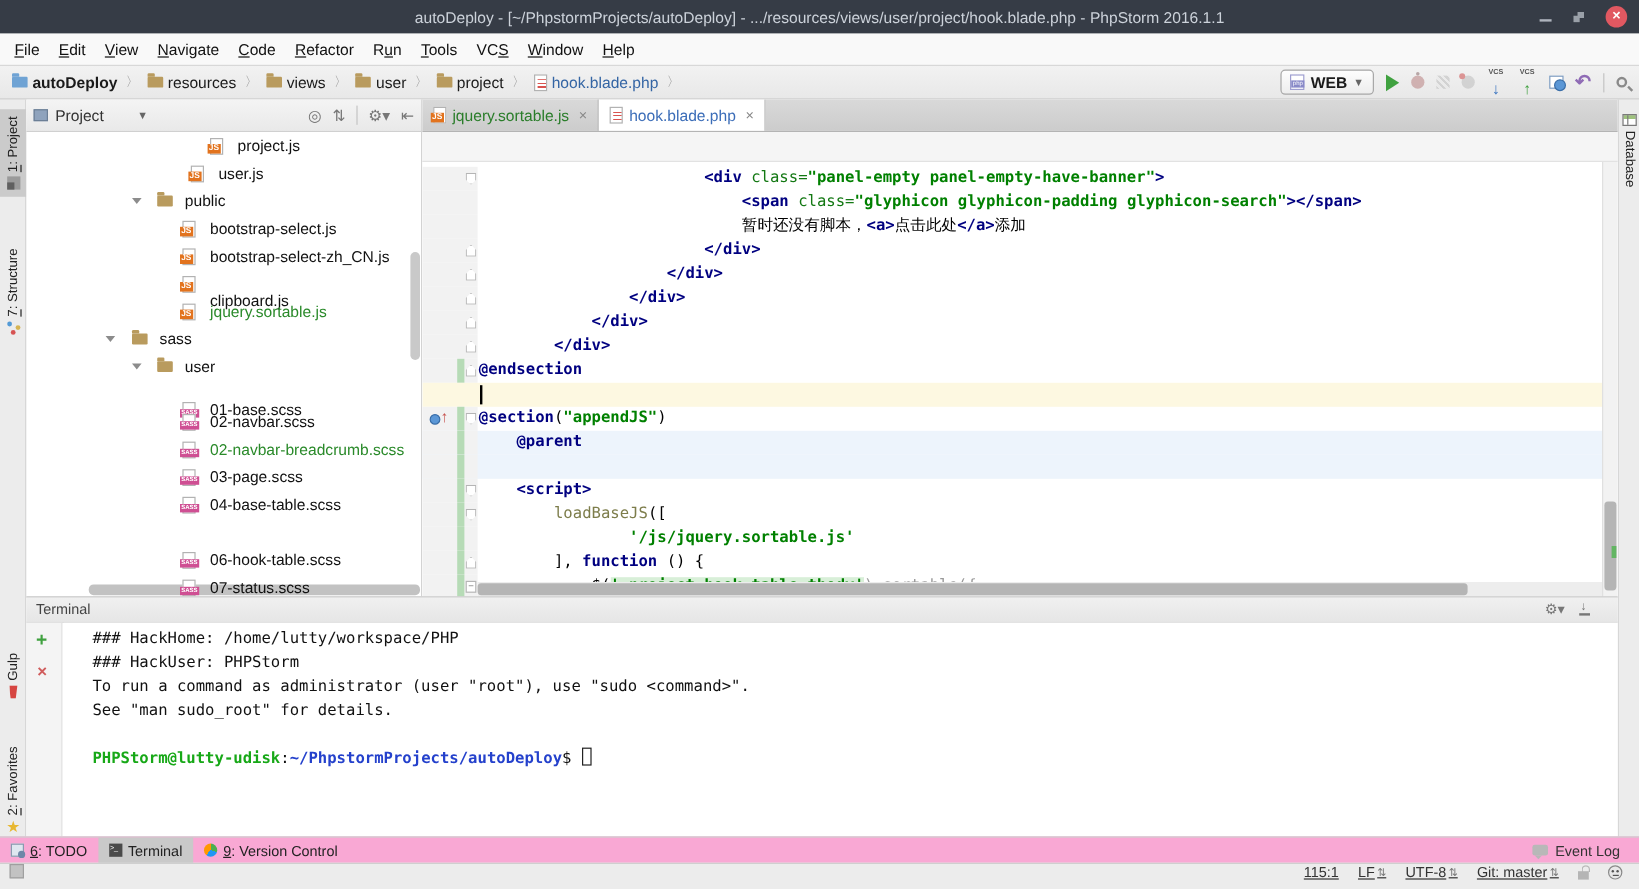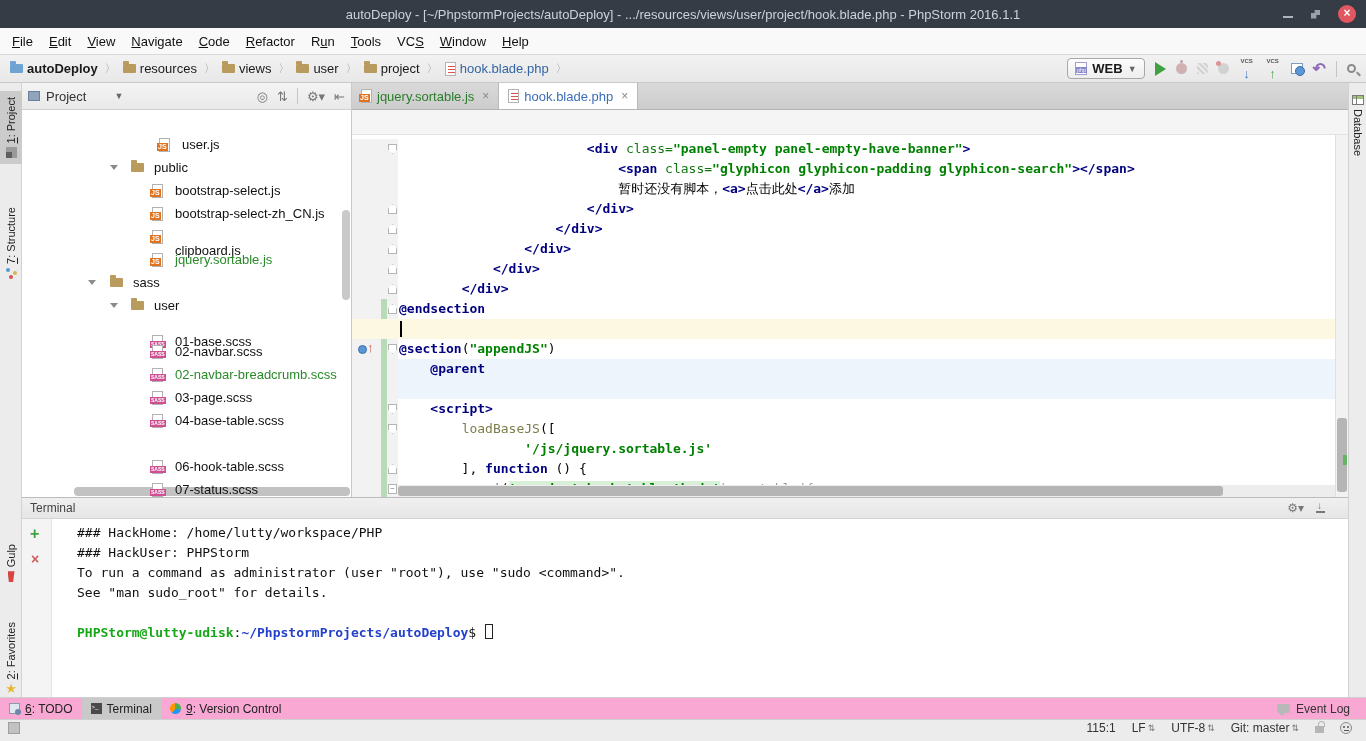--- a/index.html
+++ b/index.html
@@ -163,21 +163,21 @@
   .tw-btn u { text-decoration:underline; }
   .todo-ic { width:11px; height:11px; border:1px solid #8a9ab0; background:#dfe7f0; position:relative; }
   .todo-ic::after { content:""; position:absolute; right:-2px; bottom:-2px; width:6px; height:6px; border-radius:50%; background:#6f87a8; }
   .term-ic { width:11px; height:11px; background:#4a4a4a; position:relative; }
   .term-ic::after { content:">_"; position:absolute; left:1px; top:1px; font-size:6px; color:#fff; }
   .vc-ic { width:11px; height:11px; border-radius:50%; background:conic-gradient(#4caf50 0 30%, #2196f3 30% 62%, #ff9800 62% 100%); }
   .event-log { margin-left:auto; display:flex; align-items:center; gap:6px; padding-right:16px; color:#333; font-size:12px; }
   .bubble-ic { width:13px; height:9px; background:#b8b8b8; border-radius:2px; position:relative; }
   .bubble-ic::after { content:""; position:absolute; left:2px; bottom:-3px; border-left:3px solid transparent; border-right:3px solid transparent; border-top:3px solid #b8b8b8; }
 
-  .statusbar { position:absolute; left:0; top:719px; width:1366px; height:16px; background:#ececec; border-top:1px solid #cfcfcf; display:flex; align-items:center; font-size:12px; color:#333; }
+  .statusbar { position:absolute; left:0; top:719px; width:1366px; height:16px; background:#ececec; border-top:1px solid #cfcfcf; display:flex; align-items:flex-start; font-size:12px; color:#333;text-decoration:underline; }
   .sb-toggle { width:12px; height:12px; background:#c2c2c2; border:1px solid #9f9f9f; margin-left:8px; }
   .sb-right { margin-left:auto; display:flex; align-items:center; gap:16px; padding-right:14px; }
   .sb-widget { display:flex; align-items:center; gap:2px; }
   .updown { font-size:9px; color:#777; }
   .lock-ic { width:9px; height:7px; background:#b5b5b5; position:relative; margin-top:4px; }
   .lock-ic::before { content:""; position:absolute; left:1px; top:-5px; width:5px; height:5px; border:1.5px solid #b5b5b5; border-bottom:none; border-radius:4px 4px 0 0; transform:translateX(2px); }
   .hector-ic { width:12px; height:12px; border-radius:50%; border:1px solid #8a8a8a; position:relative; background:#e8e8e8; }
   .hector-ic::before { content:""; position:absolute; left:2px; top:3px; width:2px; height:2px; background:#555; border-radius:50%; box-shadow:4px 0 0 #555; }
   .hector-ic::after { content:""; position:absolute; left:3px; bottom:2px; width:5px; height:1px; background:#555; }
 </style>
@@ -308,20 +308,26 @@
         <span class="ico">◎</span>
         <span class="ico">⇅</span>
         <span class="vsep"></span>
         <span class="ico">⚙▾</span>
         <span class="ico">⇤</span>
       </span>
     </div>
     <div class="tree" id="tree">
       <span class="tree-vscroll"></span>
       <span class="tree-hscroll"></span>
+    <span class="tree-row" style="top: 0px; left: 0px; width: 100%;">
+          <span class="file-icon" style="position: absolute; left: 153px;">
+            <span class="badge js-badge">JS</span>
+          </span>
+          <span class="tree-label" style="position: absolute; left: 170px;">project.js</span>
+        </span>
         <span class="tree-row" style="top: 46px; left: 0px; width: 100%;">
           <span class="tree-arrow" style="left: 88px; position: absolute;"></span>
           <span class="folder-icon" style="position: absolute; left: 109px;"></span>
           <span class="tree-label" style="position: absolute; left: 126px;">public</span>
         </span>
         <span class="tree-row" style="top: 23px; left: 0px; width: 100%;">
           <span class="file-icon" style="position: absolute; left: 137px;">
             <span class="badge js-badge">JS</span>
           </span>
           <span class="tree-label" style="position: absolute; left: 154px;">user.js</span>

